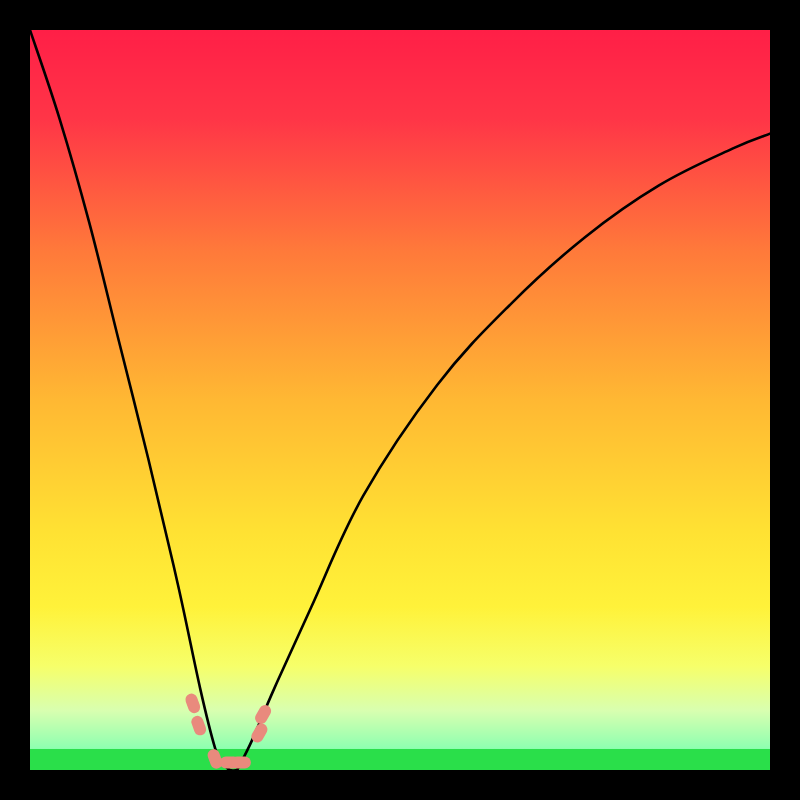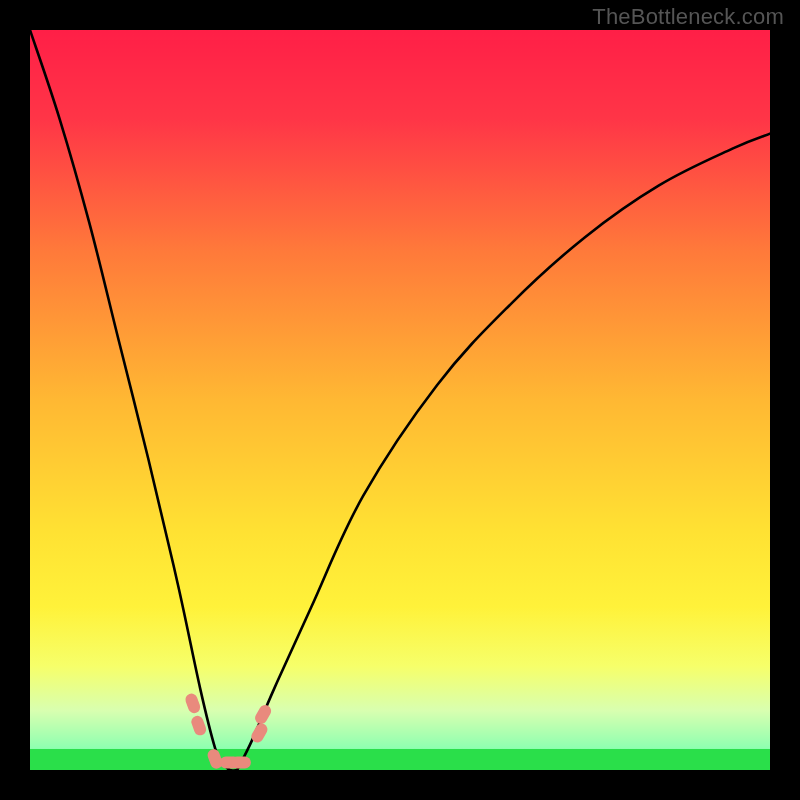--- a/index.html
+++ b/index.html
@@ -56,21 +56,20 @@
     position: absolute;
     left: 0;
     top: 0;
   }
 </style>
 </head>
 <body>
 
 <div class="frame">
 
-  <div class="watermark">TheBottleneck.com</div>
 
   <div class="plot-area">
     <div class="gradient-bg" style="background: linear-gradient(rgb(255, 31, 71) 0%, rgb(255, 53, 71) 12%, rgb(255, 122, 58) 30%, rgb(255, 184, 51) 50%, rgb(255, 226, 51) 68%, rgb(255, 242, 58) 78%, rgb(246, 255, 106) 86%, rgb(216, 255, 176) 92%, rgb(143, 255, 176) 97%, rgb(42, 223, 74) 100%);"></div>
     <div class="green-band" style="height: 21px; background: rgb(42, 223, 74);"></div>
     <svg class="curves" width="740" height="740" viewBox="0 0 740 740">
         <path d="M 0.00 0.00 C 5.33 15.98 18.94 54.17 29.60 88.80 C 40.26 123.43 48.54 152.44 59.20 192.40 C 69.86 232.36 78.14 268.18 88.80 310.80 C 99.46 353.42 107.74 385.24 118.40 429.20 C 129.06 473.16 138.68 513.71 148.00 555.00 C 157.32 596.29 163.54 629.30 170.20 658.60 C 176.86 687.90 181.00 704.48 185.00 717.80 C 189.00 731.12 189.74 728.60 192.40 732.60 C 195.06 736.60 197.14 738.67 199.80 740.00 C 202.46 741.33 205.87 740.00 207.20 740.00" fill="none" stroke="#000000" stroke-width="2.6" stroke-linecap="round"></path>
         <path d="M 207.20 740.00 C 209.86 734.67 215.34 725.05 222.00 710.40 C 228.66 695.75 233.54 682.58 244.20 658.60 C 254.86 634.62 265.22 611.83 281.20 577.20 C 297.18 542.57 310.36 506.16 333.00 466.20 C 355.64 426.24 380.36 389.83 407.00 355.20 C 433.64 320.57 454.36 300.44 481.00 273.80 C 507.64 247.16 528.36 228.51 555.00 207.20 C 581.64 185.89 602.36 171.38 629.00 155.40 C 655.64 139.42 683.02 127.72 703.00 118.40 C 722.98 109.08 733.34 106.26 740.00 103.60" fill="none" stroke="#000000" stroke-width="2.6" stroke-linecap="round"></path>
         <rect x="152.8" y="667.4" width="20" height="12" rx="6" ry="6" fill="#e98a7d" stroke="#c86a5d" stroke-width="0" transform="rotate(70 162.8 673.4)"></rect>
         <rect x="158.7" y="689.6" width="20" height="12" rx="6" ry="6" fill="#e98a7d" stroke="#c86a5d" stroke-width="0" transform="rotate(70 168.72 695.6)"></rect>
         <rect x="175.0" y="722.9" width="20" height="12" rx="6" ry="6" fill="#e98a7d" stroke="#c86a5d" stroke-width="0" transform="rotate(70 185 728.9)"></rect>

